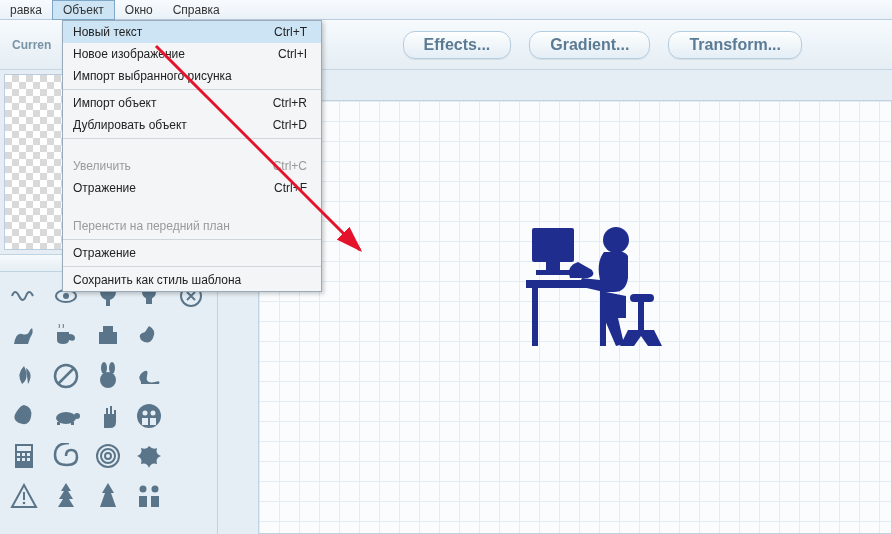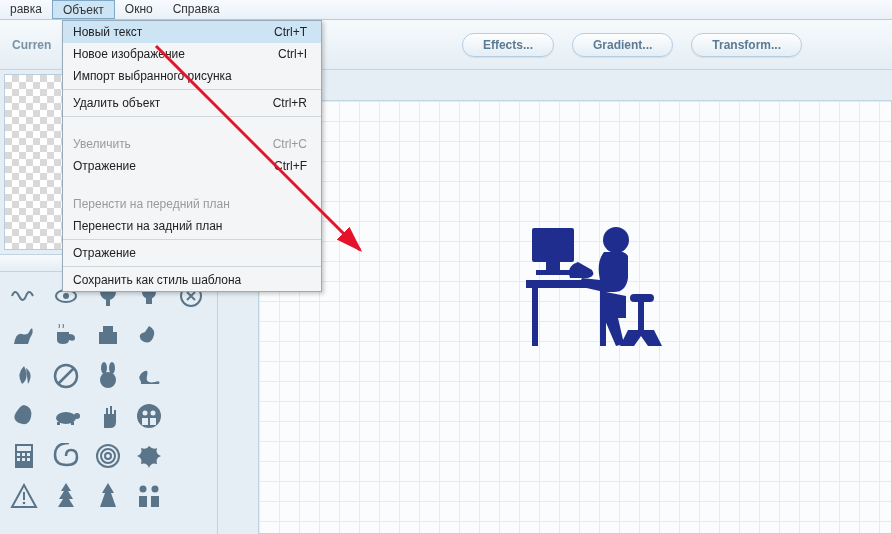--- a/index.html
+++ b/index.html
@@ -9,20 +9,21 @@
     background: #e5eef4;
     width: 892px;
     height: 534px;
     overflow: hidden;
     position: relative;
   }
   .menubar {
     background: linear-gradient(#f8fbfe, #e9f1f8);
     height: 20px;
     display: flex;
+    align-items: center;
     border-bottom: 1px solid #bcd;
     padding-left: 0;
   }
   .menubar .menu-item {
     padding: 2px 10px;
     color: #333;
     cursor: pointer;
   }
   .menubar .menu-item.active {
     background: #cde4f5;
@@ -49,21 +50,21 @@
     gap: 18px;
     padding-right: 80px;
   }
   .pill-btn {
     background: linear-gradient(#fdfefe, #e4eef5);
     border: 1px solid #b5cde0;
     border-radius: 12px;
     padding: 4px 20px;
     color: #5b7b95;
     font-weight: bold;
-    font-size: 12px;
+    font-size: 16px;
     cursor: pointer;
     box-shadow: inset 0 1px 0 #fff, 0 1px 1px rgba(0,0,0,0.08);
   }
   .main {
     display: flex;
     height: calc(100% - 70px);
   }
   .sidebar {
     width: 218px;
     background: #e5eef4;
@@ -385,37 +386,38 @@
     </div>
     <div class="dd-item">
       <span>Новое изображение</span>
       <span>Ctrl+I</span>
     </div>
     <div class="dd-item">
       <span>Импорт выбранного рисунка</span>
     </div>
     <div class="dd-sep"></div>
     <div class="dd-item">
-      <span>Удалить объект</span>
+      <span>Импорт объект</span>
       <span>Ctrl+R</span>
+    </div>
+    <div class="dd-item">
+      <span>Дублировать объект</span>
+      <span>Ctrl+D</span>
     </div>
     <div class="dd-sep"></div>
     <div class="dd-item disabled">
       <span>Увеличить</span>
       <span>Ctrl+C</span>
     </div>
     <div class="dd-item">
       <span>Отражение</span>
       <span>Ctrl+F</span>
     </div>
     <div class="dd-item disabled">
       <span>Перенсти на передний план</span>
-    </div>
-    <div class="dd-item">
-      <span>Перенести на задний план</span>
     </div>
     <div class="dd-sep"></div>
     <div class="dd-item">
       <span>Отражение</span>
     </div>
     <div class="dd-sep"></div>
     <div class="dd-item">
       <span>Сохранить как стиль шаблона</span>
     </div>
   </div>

